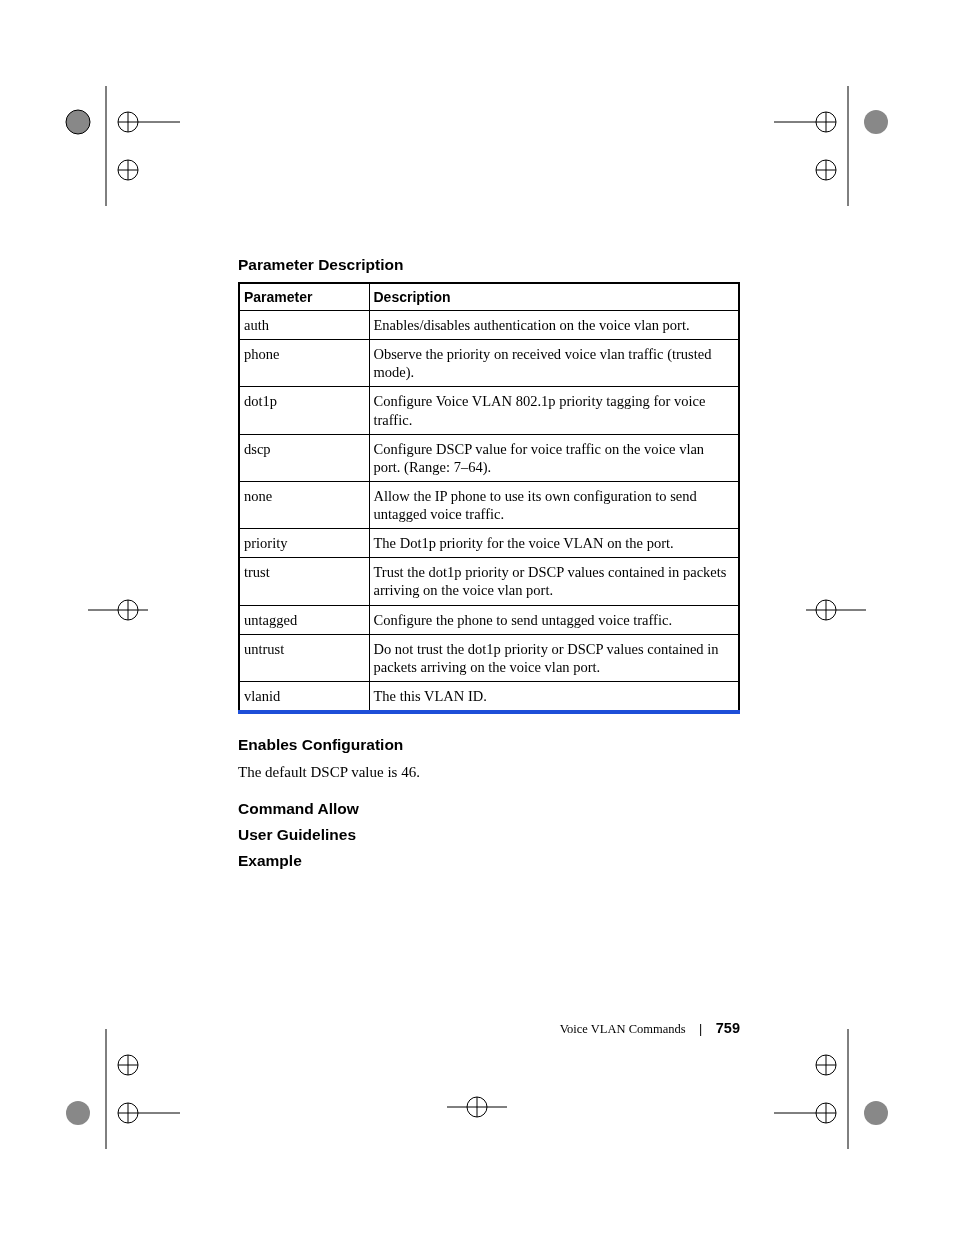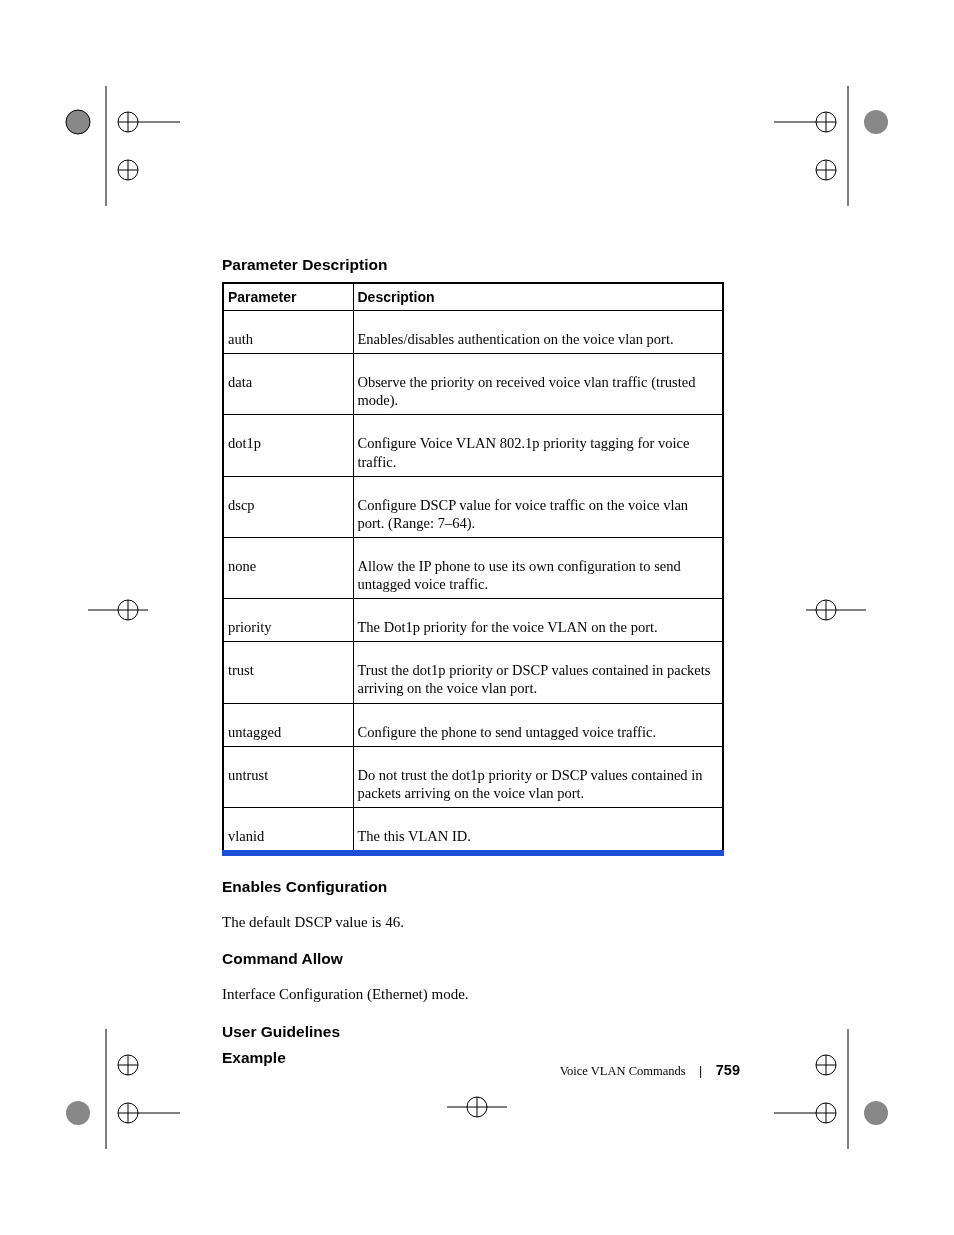--- a/index.html
+++ b/index.html
@@ -8,74 +8,73 @@
     background: #fff;
     font-family: Georgia, 'Times New Roman', serif;
     color: #000;
     width: 954px;
     height: 1235px;
     position: relative;
     overflow: hidden;
   }
   .content {
     position: absolute;
-    left: 222px;
+    left: 238px;
     top: 256px;
     width: 502px;
   }
   .section-head {
     font-family: Arial, Helvetica, sans-serif;
     font-weight: bold;
     font-size: 15.5px;
     margin: 0 0 8px 0;
   }
   .body-text {
     font-family: Georgia, 'Times New Roman', serif;
     font-size: 15px;
-    margin: 16px 0 18px 0;
+    margin: 0 0 18px 0;
     line-height: 1.35;
   }
   table.param {
     border-collapse: collapse;
     width: 100%;
     margin: 4px 0 22px 0;
     font-size: 14.5px;
   }
   table.param th {
     font-family: Arial, Helvetica, sans-serif;
     font-weight: bold;
     text-align: left;
     font-size: 14px;
     padding: 5px 6px 5px 4px;
     vertical-align: top;
   }
   table.param td {
     font-family: Georgia, 'Times New Roman', serif;
-    padding: 19px 6px 5px 4px;
+    padding: 5px 6px 5px 4px;
     vertical-align: top;
     line-height: 1.25;
   }
   table.param col.c0 { width: 130px; }
   table.param col.c1 { width: auto; }
   table.param tr { border-top: 1px solid #000; }
   table.param thead tr { border-top: 2px solid #000; }
-  table.param tbody tr:last-child td { border-bottom: 6px solid #1d4ed8; }
+  table.param tbody tr:last-child td { border-bottom: 4px solid #1d4ed8; }
   table.param { border-left: 2px solid #000; border-right: 2px solid #000; border-bottom: 2px solid #000; border-top: 2px solid #000; }
   table.param th, table.param td { border-top: 1px solid #000; }
   table.param th + th, table.param td + td { border-left: 1px solid #000; }
 
   .footer {
     position: absolute;
     left: 0;
     top: 1020px;
     width: 740px;
     text-align: right;
     font-size: 12.5px;
     font-family: Arial, Helvetica, sans-serif;
-    margin-top: 42px;
   }
   .footer .chapter { font-family: Georgia, serif; font-size: 12.5px; }
   .footer .sep { margin: 0 10px; }
   .footer .pagenum { font-weight: bold; font-size: 14.5px; }
 
   
   .mark {
     position: absolute;
     pointer-events: none;
   }
@@ -98,21 +97,21 @@
         <th>Parameter</th>
         <th>Description</th>
       </tr>
     </thead>
     <tbody>
       <tr>
         <td>auth</td>
         <td>Enables/disables authentication on the voice vlan port.</td>
       </tr>
       <tr>
-        <td>data</td>
+        <td>phone</td>
         <td>Observe the priority on received voice vlan traffic (trusted mode).</td>
       </tr>
       <tr>
         <td>dot1p</td>
         <td>Configure Voice VLAN 802.1p priority tagging for voice traffic.</td>
       </tr>
       <tr>
         <td>dscp</td>
         <td>Configure DSCP value for voice traffic on the voice vlan port. (Range: 7–64).</td>
       </tr>
@@ -140,21 +139,20 @@
         <td>vlanid</td>
         <td>The this VLAN ID.</td>
       </tr>
     </tbody>
   </table>
 
   <h3 class="section-head">Enables Configuration</h3>
   <p class="body-text">The default DSCP value is 46.</p>
 
   <h3 class="section-head">Command Allow</h3>
-  <p class="body-text">Interface Configuration (Ethernet) mode.</p>
 
   <h3 class="section-head">User Guidelines</h3>
 
   <h3 class="section-head">Example</h3>
 
 </div>
 
 <div class="footer">
   <span class="chapter">Voice VLAN Commands</span>
   <span class="sep">|</span>

